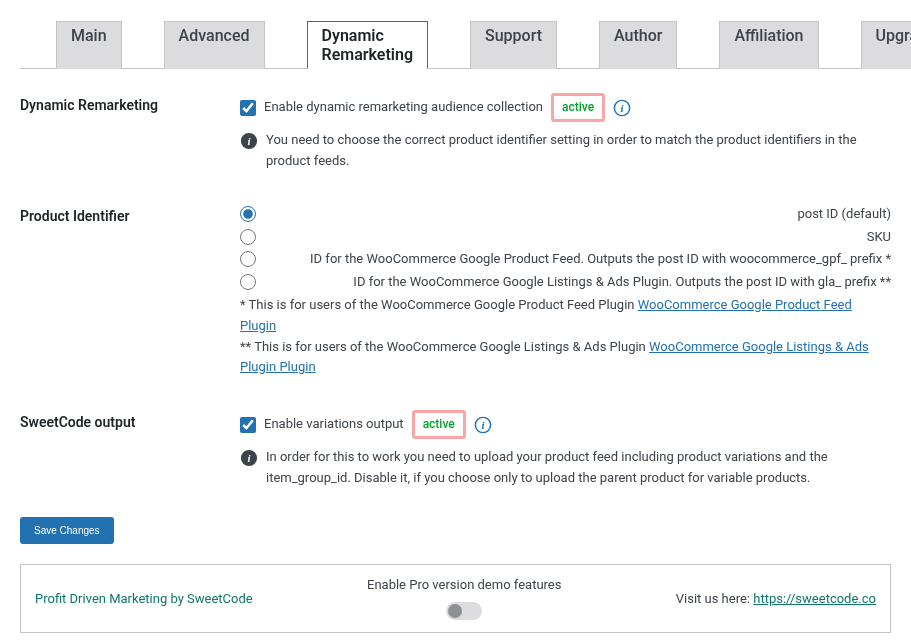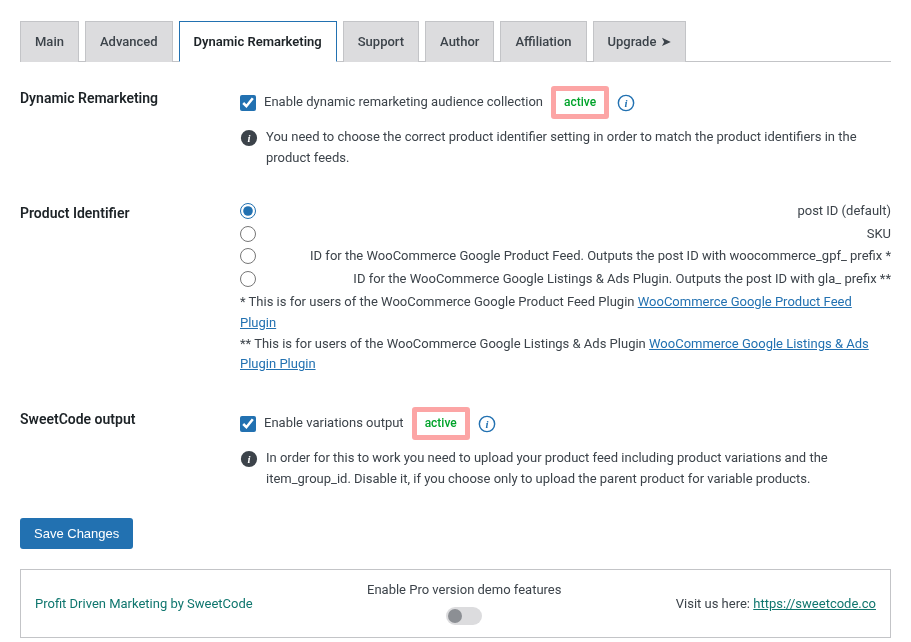--- a/index.html
+++ b/index.html
@@ -14,30 +14,31 @@
       background: #fff;
       padding: 20px;
     }
     .tabs {
       display: flex;
       gap: 6px;
       border-bottom: 1px solid #c3c4c7;
       padding-bottom: 0;
     }
     .tab {
-      padding: 12px 14px;
+      padding: 4px 14px;
       background: #dcdcde;
       border: 1px solid #c3c4c7;
       border-bottom: none;
       color: #3c434a;
       cursor: pointer;
-      font-size: 13px;
+      font-size: 16px;
       font-weight: 500;
       position: relative;
       top: 1px;
+      margin-left: 36px;
     }
     .tab.active {
       background: #fff;
       border: 1px solid #2271b1;
       border-bottom: 1px solid #fff;
       color: #1d2327;
       font-weight: 600;
     }
     .tab .arrow {
       margin-left: 4px;
@@ -67,21 +68,21 @@
     }
     input[type="checkbox"] {
       width: 16px;
       height: 16px;
       accent-color: #2271b1;
       cursor: pointer;
     }
     .badge {
       display: inline-block;
       padding: 2px 8px;
-      border: 5px solid #fca5a5;
+      border: 3px solid #fca5a5;
       color: #00a32a;
       border-radius: 3px;
       font-size: 12px;
       font-weight: 500;
     }
     .info-icon {
       display: inline-flex;
       align-items: center;
       justify-content: center;
       width: 18px;
@@ -138,21 +139,21 @@
     a {
       color: #2271b1;
       text-decoration: underline;
     }
     .save-btn {
       background: #2271b1;
       color: #fff;
       border: none;
       padding: 8px 14px;
       border-radius: 3px;
-      font-size: 13px;
+      font-size: 10px;
       cursor: pointer;
       margin-top: 20px;
     }
     .footer-bar {
       display: flex;
       align-items: center;
       justify-content: space-between;
       border: 1px solid #c3c4c7;
       padding: 12px 14px;
       margin-top: 20px;

